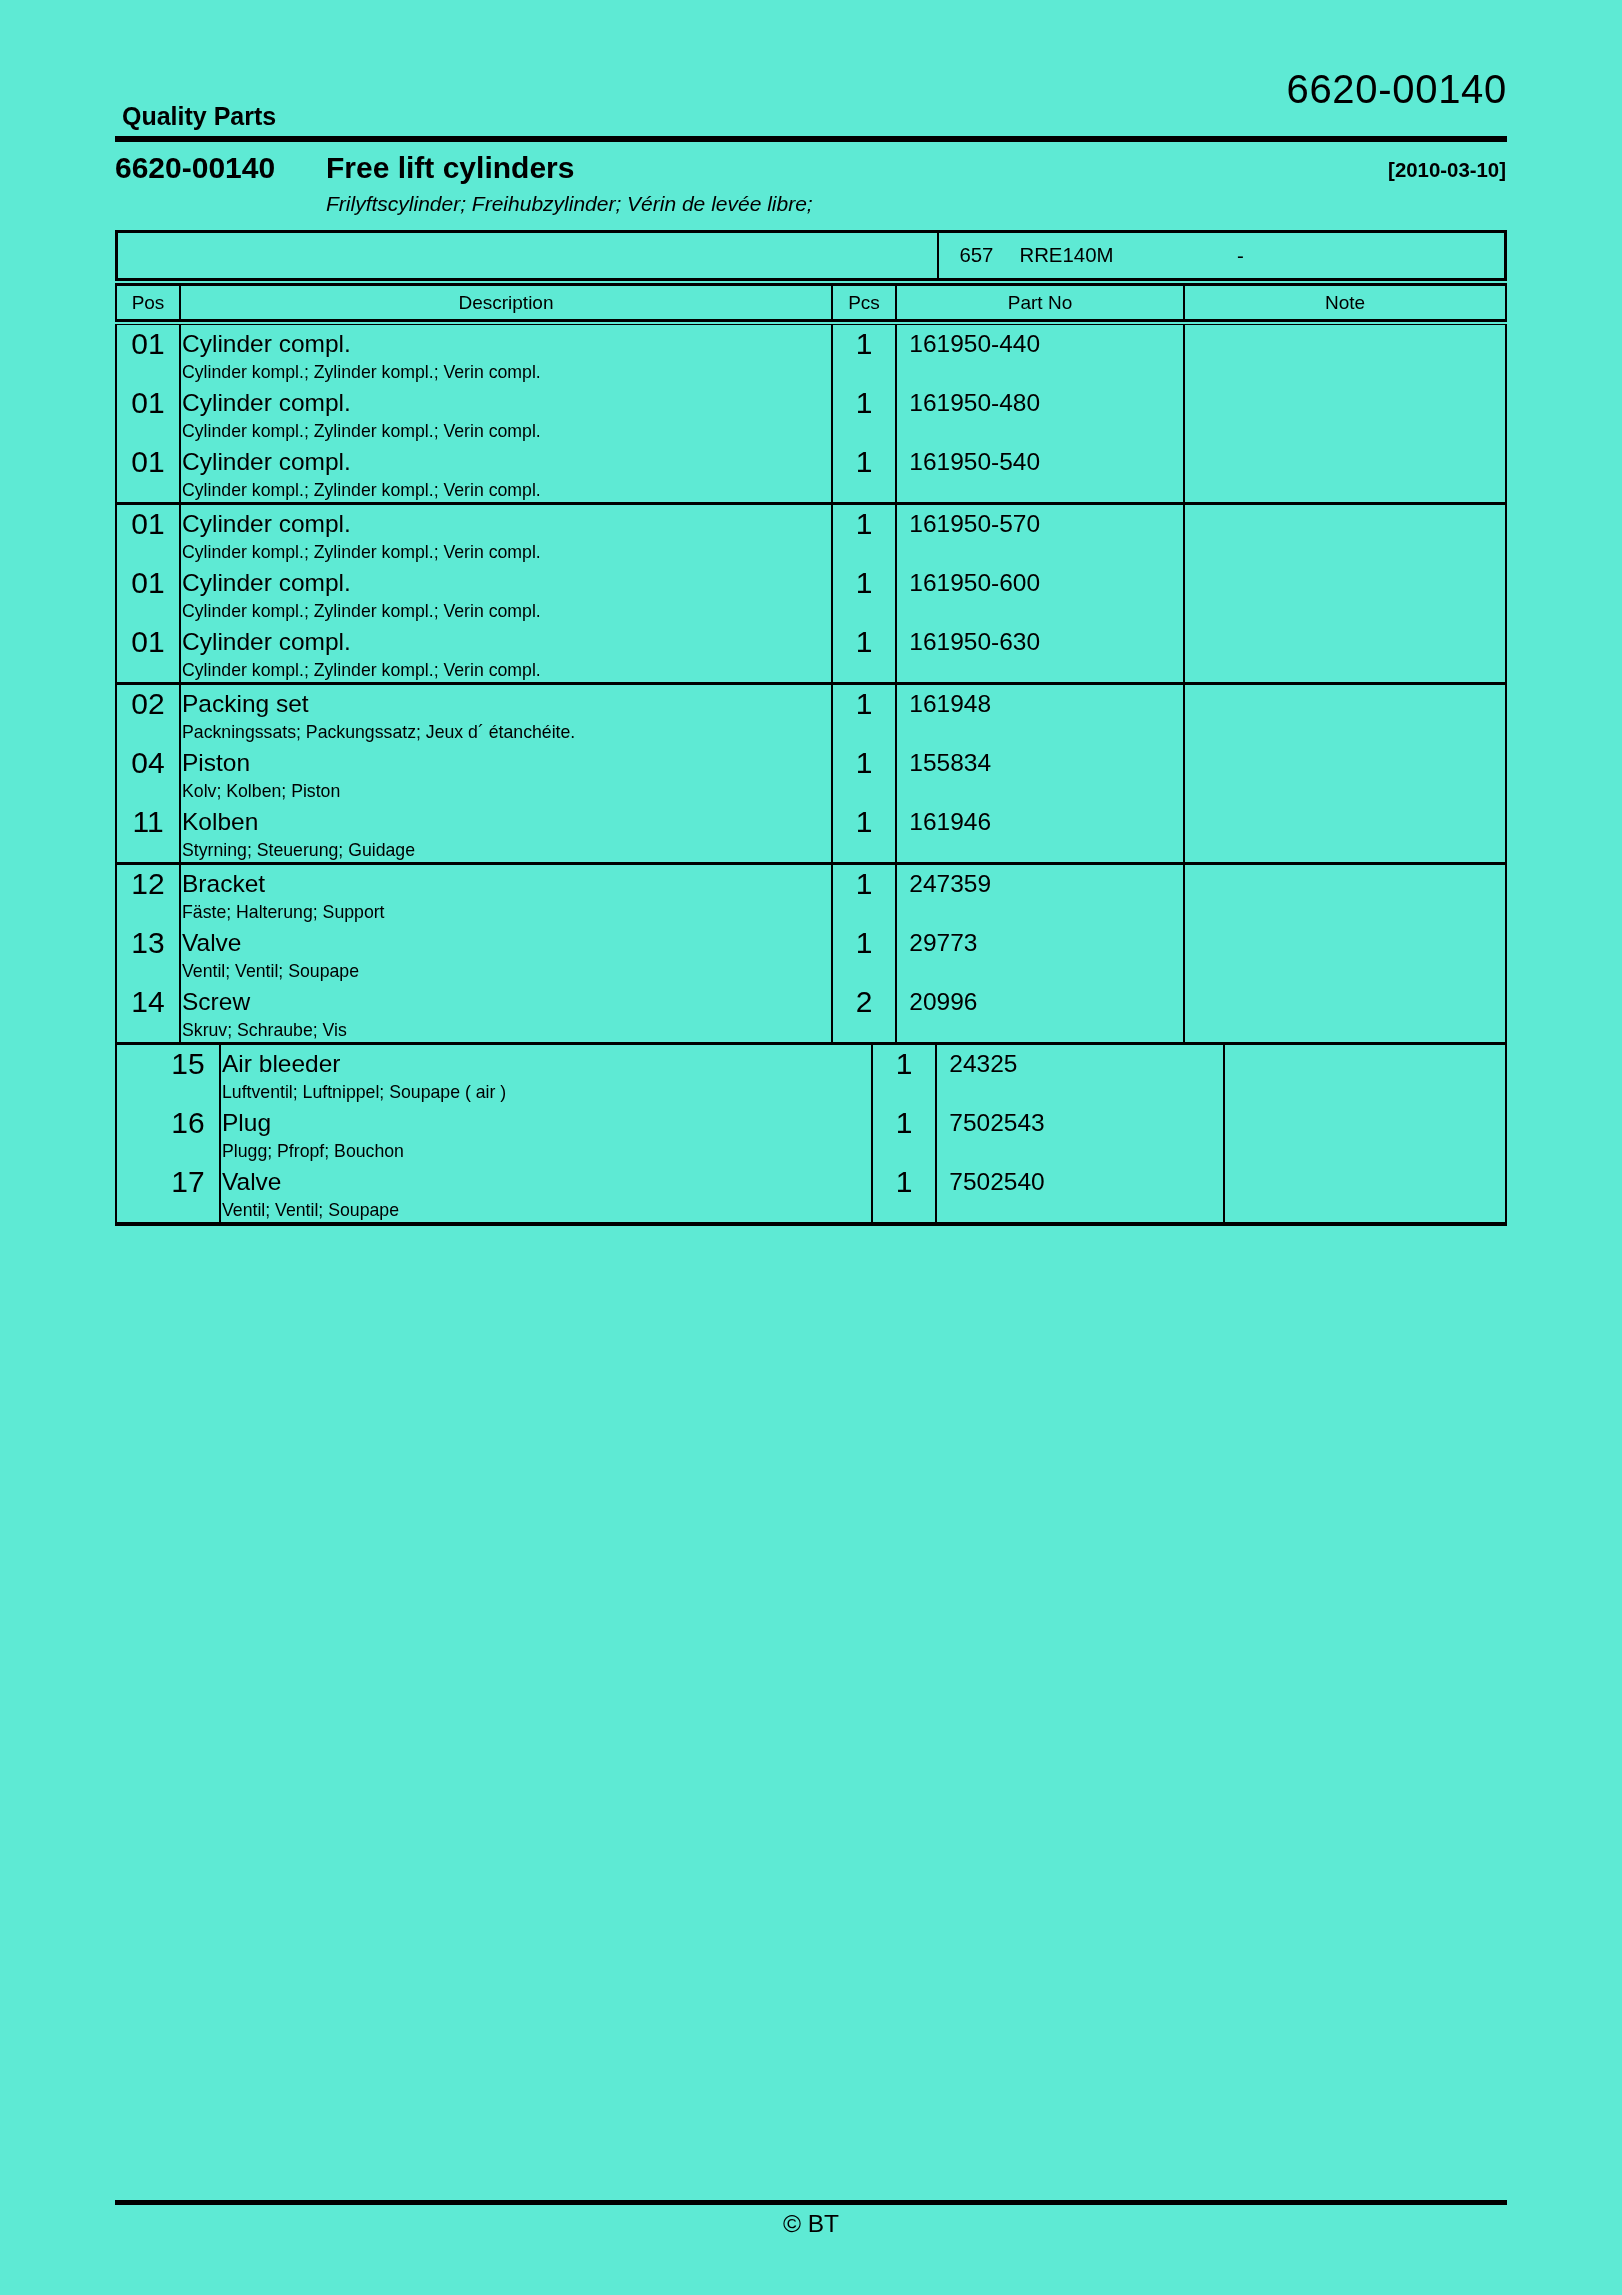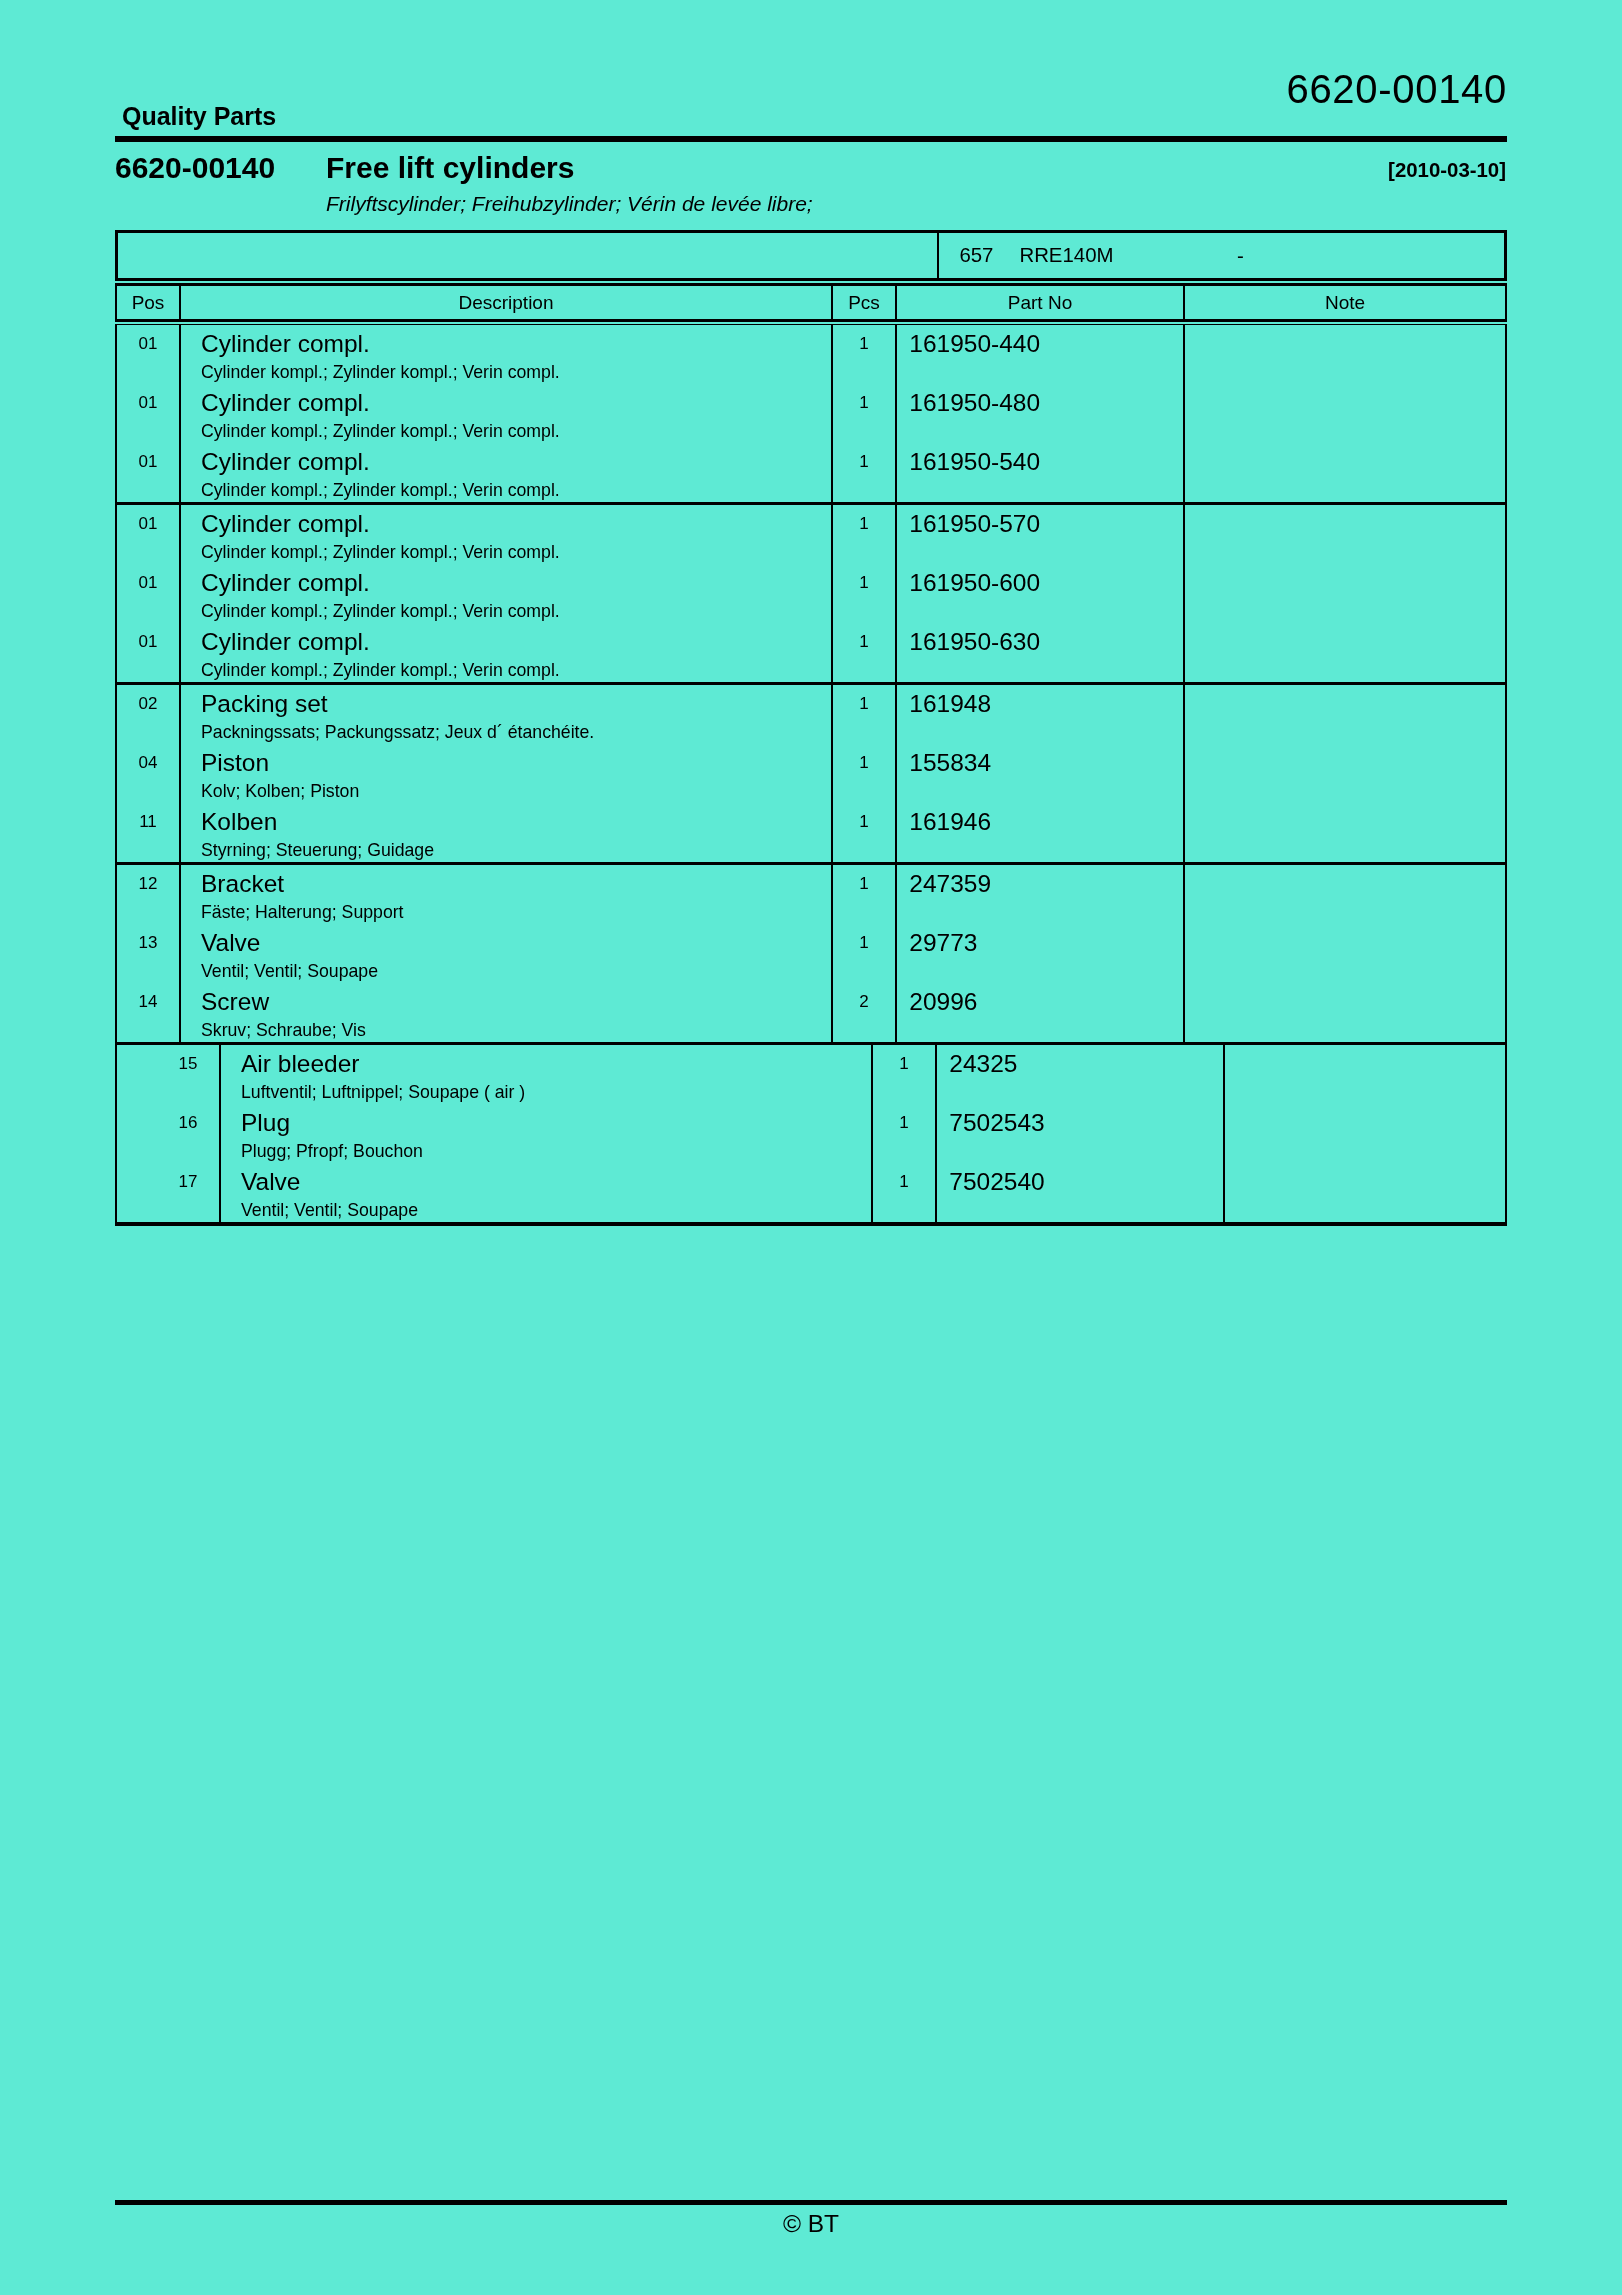--- a/index.html
+++ b/index.html
@@ -144,24 +144,24 @@
     height: 59px;
   }
   .cell {
     box-sizing: border-box;
     border-right: 2px solid #000;
     padding-top: 4.1px;
   }
   .cell.note { border-right: none; }
   .cell.pos, .cell.pcs {
     text-align: center;
-    font-size: 17px;
+    font-size: 30px;
     line-height: 29px;
   }
-  .cell.desc { padding-left: 20px; }
+  .cell.desc { padding-left: 1px; }
   .cell.desc .main {
     font-size: 24.5px;
     line-height: 29px;
   }
   .cell.desc .sub {
     font-size: 17.7px;
     line-height: 23px;
     margin-top: 2.7px;
   }
   .cell.part {

